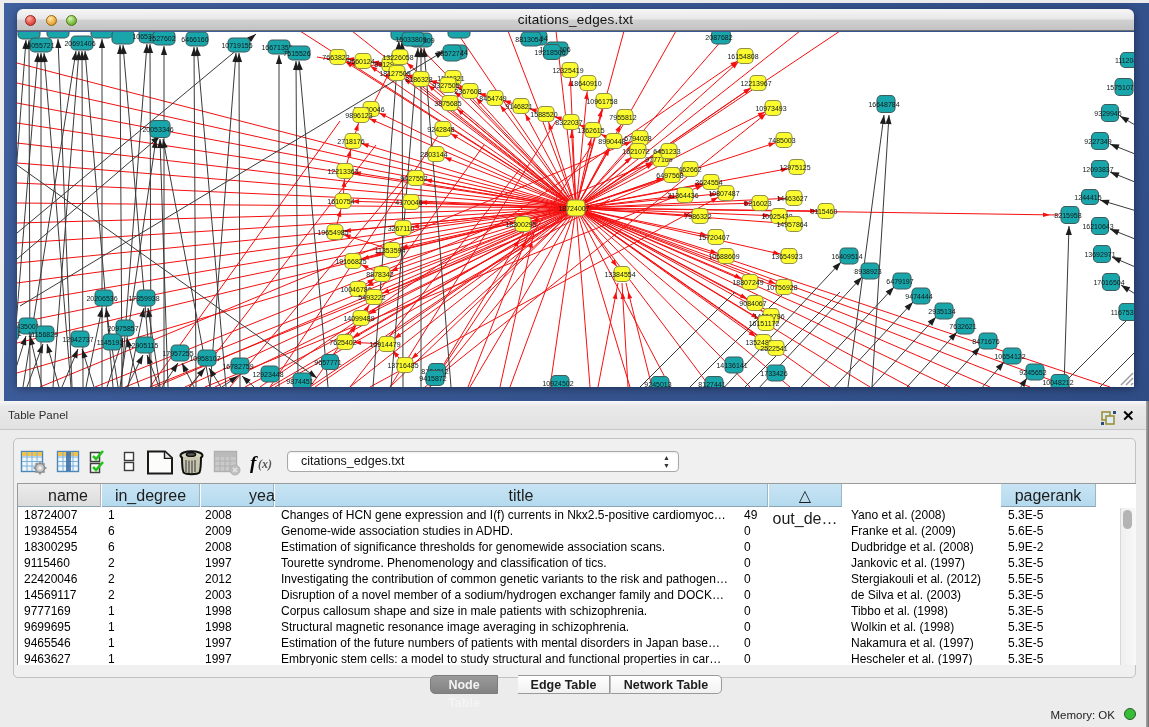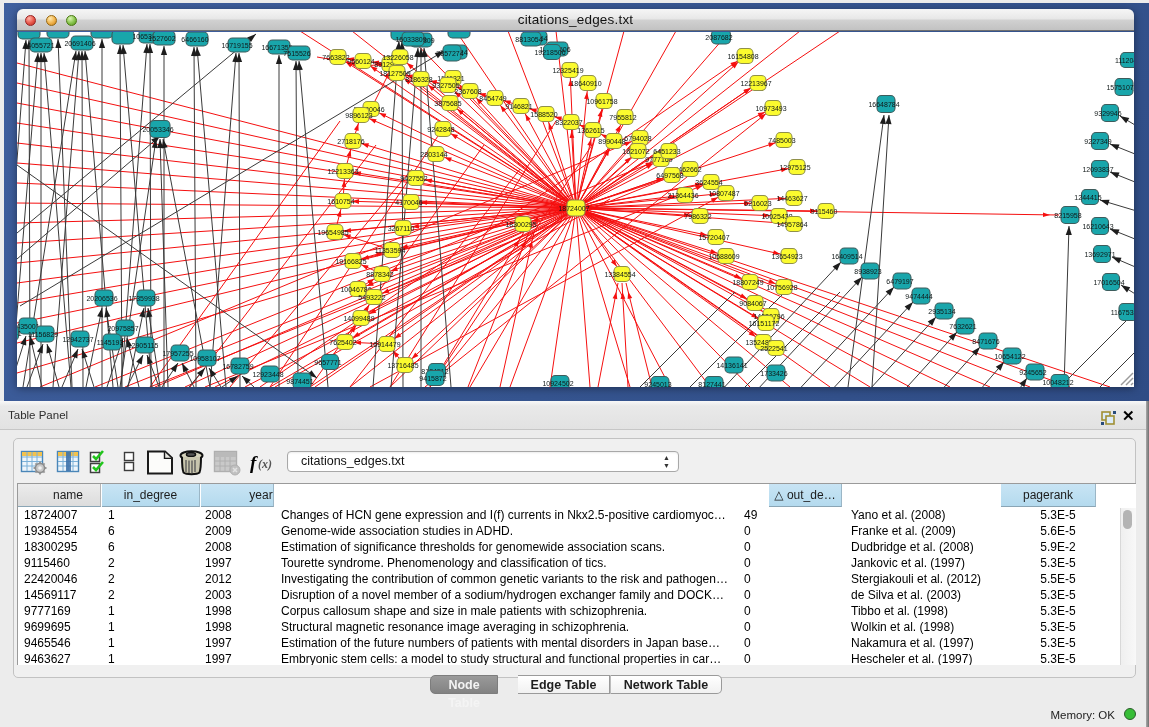--- a/index.html
+++ b/index.html
@@ -24,34 +24,34 @@
 #panel { position:absolute; left:13px; top:438px; width:1123px; height:240px;
   border:1px solid #c2c2c2; border-radius:5px; background:#f0f0f0; }
 #toolbar { position:absolute; left:17px; top:448px; width:1115px; height:30px; }
 #combo { position:absolute; left:287px; top:451px; width:392px; height:21px; background:#fff;
   border:1px solid #a8a8a8; border-radius:4px; font-size:12.5px; color:#111;
   line-height:19px; padding-left:13px; box-shadow:inset 0 1px 2px rgba(0,0,0,0.08); }
 #combo .arr { position:absolute; right:8px; top:2px; font-size:7px; color:#333; line-height:7.5px; }
 #tablewrap { position:absolute; left:17px; top:483px; width:1119px; height:182px;
   background:#fff; border-left:1px solid #9a9a9a; border-top:1px solid #9a9a9a; overflow:hidden; }
 #thead { position:absolute; left:0; top:0; height:16px; width:1119px;
-  font-size:12px; color:#1c1c1c; }
+  font-size:16px; color:#1c1c1c; }
 #thead span { position:absolute; top:0; height:23px; text-align:center; line-height:23px;
   background:linear-gradient(#c8e4f4,#b4daee); border-right:1px solid #9bb6c6; border-bottom:1px solid #8aa5b5; }
 #thead .h0 { left:0; width:83px; text-indent:18px; background:linear-gradient(#ececec,#dcdcdc); border-right:1px solid #b5b5b5; }
 #tbody { position:absolute; left:0; top:23px; font-size:12px; color:#000; }
 .tr { position:relative; height:16px; line-height:16px; white-space:nowrap; }
 .tr span { position:absolute; top:0; display:inline-block; overflow:hidden; height:16px; }
 .c0 { left:6px; width:77px; }
 .c1 { left:90px; width:95px; }
 .c2 { left:187px; width:70px; }
 .c3 { left:263px; width:487px; }
 .c4 { left:726px; width:68px; }
 .c5 { left:833px; width:152px; }
-.c6 { left:990px; width:100px;text-align:center; }
+.c6 { left:990px; width:100px; }
 #sb { position:absolute; left:1102px; top:24px; width:16px; height:157px;
   background:linear-gradient(90deg,#efefef,#f8f8f8); border-left:1px solid #d8d8d8; }
 #sb .thumb { position:absolute; left:2px; top:2px; width:9px; height:19px; background:#b4b4b4; border-radius:5px; }
 #tabs { position:absolute; left:430px; top:675px; height:19px; font-size:12.5px; font-weight:600; z-index:5; }
 #tabs .seg { position:absolute; top:0; height:19px; line-height:18px; text-align:center;
   border:1px solid #9a9a9a; background:linear-gradient(#ffffff,#f1f1f1); color:#1e1e1e; }
 #tabs .s1 { left:0; width:68px; border-radius:5px 0 0 5px;
   background:linear-gradient(#9a9a9a,#828282); color:#f4f4f4; border-color:#7d7d7d; }
 #tabs .s2 { left:88px; width:92px; border-left:none; }
 #tabs .s3 { left:180px; width:112px; border-left:1px solid #bcbcbc; border-radius:0 5px 5px 0; }
@@ -885,20 +885,21 @@
    <text x="3" y="21" font-size="19" font-style="italic" font-weight="700" font-family="Liberation Serif, serif" fill="#000">f</text>
    <text x="11" y="20" font-size="12" font-style="italic" font-weight="700" font-family="Liberation Serif, serif" fill="#555">(x)</text>
   </g>
 </svg></div>
 <div id="combo">citations_edges.txt<span class="arr">▲<br>▼</span></div>
 <div id="tablewrap">
   <div id="thead">
     <span class="h0">name</span>
     <span style="left:84px;width:98px;">in_degree</span>
     <span style="left:183px;width:73px;padding-left:48px;">year</span>
+    <span style="left:257px;width:493px;">title</span>
     <span style="left:751px;width:73px;">△ out_de…</span>
     <span style="left:983px;width:95px;">pagerank</span>
   </div>
   <div id="tbody">
 <div class="tr">
         <span class="c0">18724007</span>
         <span class="c1">1</span>
         <span class="c2">2008</span>
         <span class="c3">Changes of HCN gene expression and I(f) currents in Nkx2.5-positive cardiomyoc…</span>
         <span class="c4">49</span>

